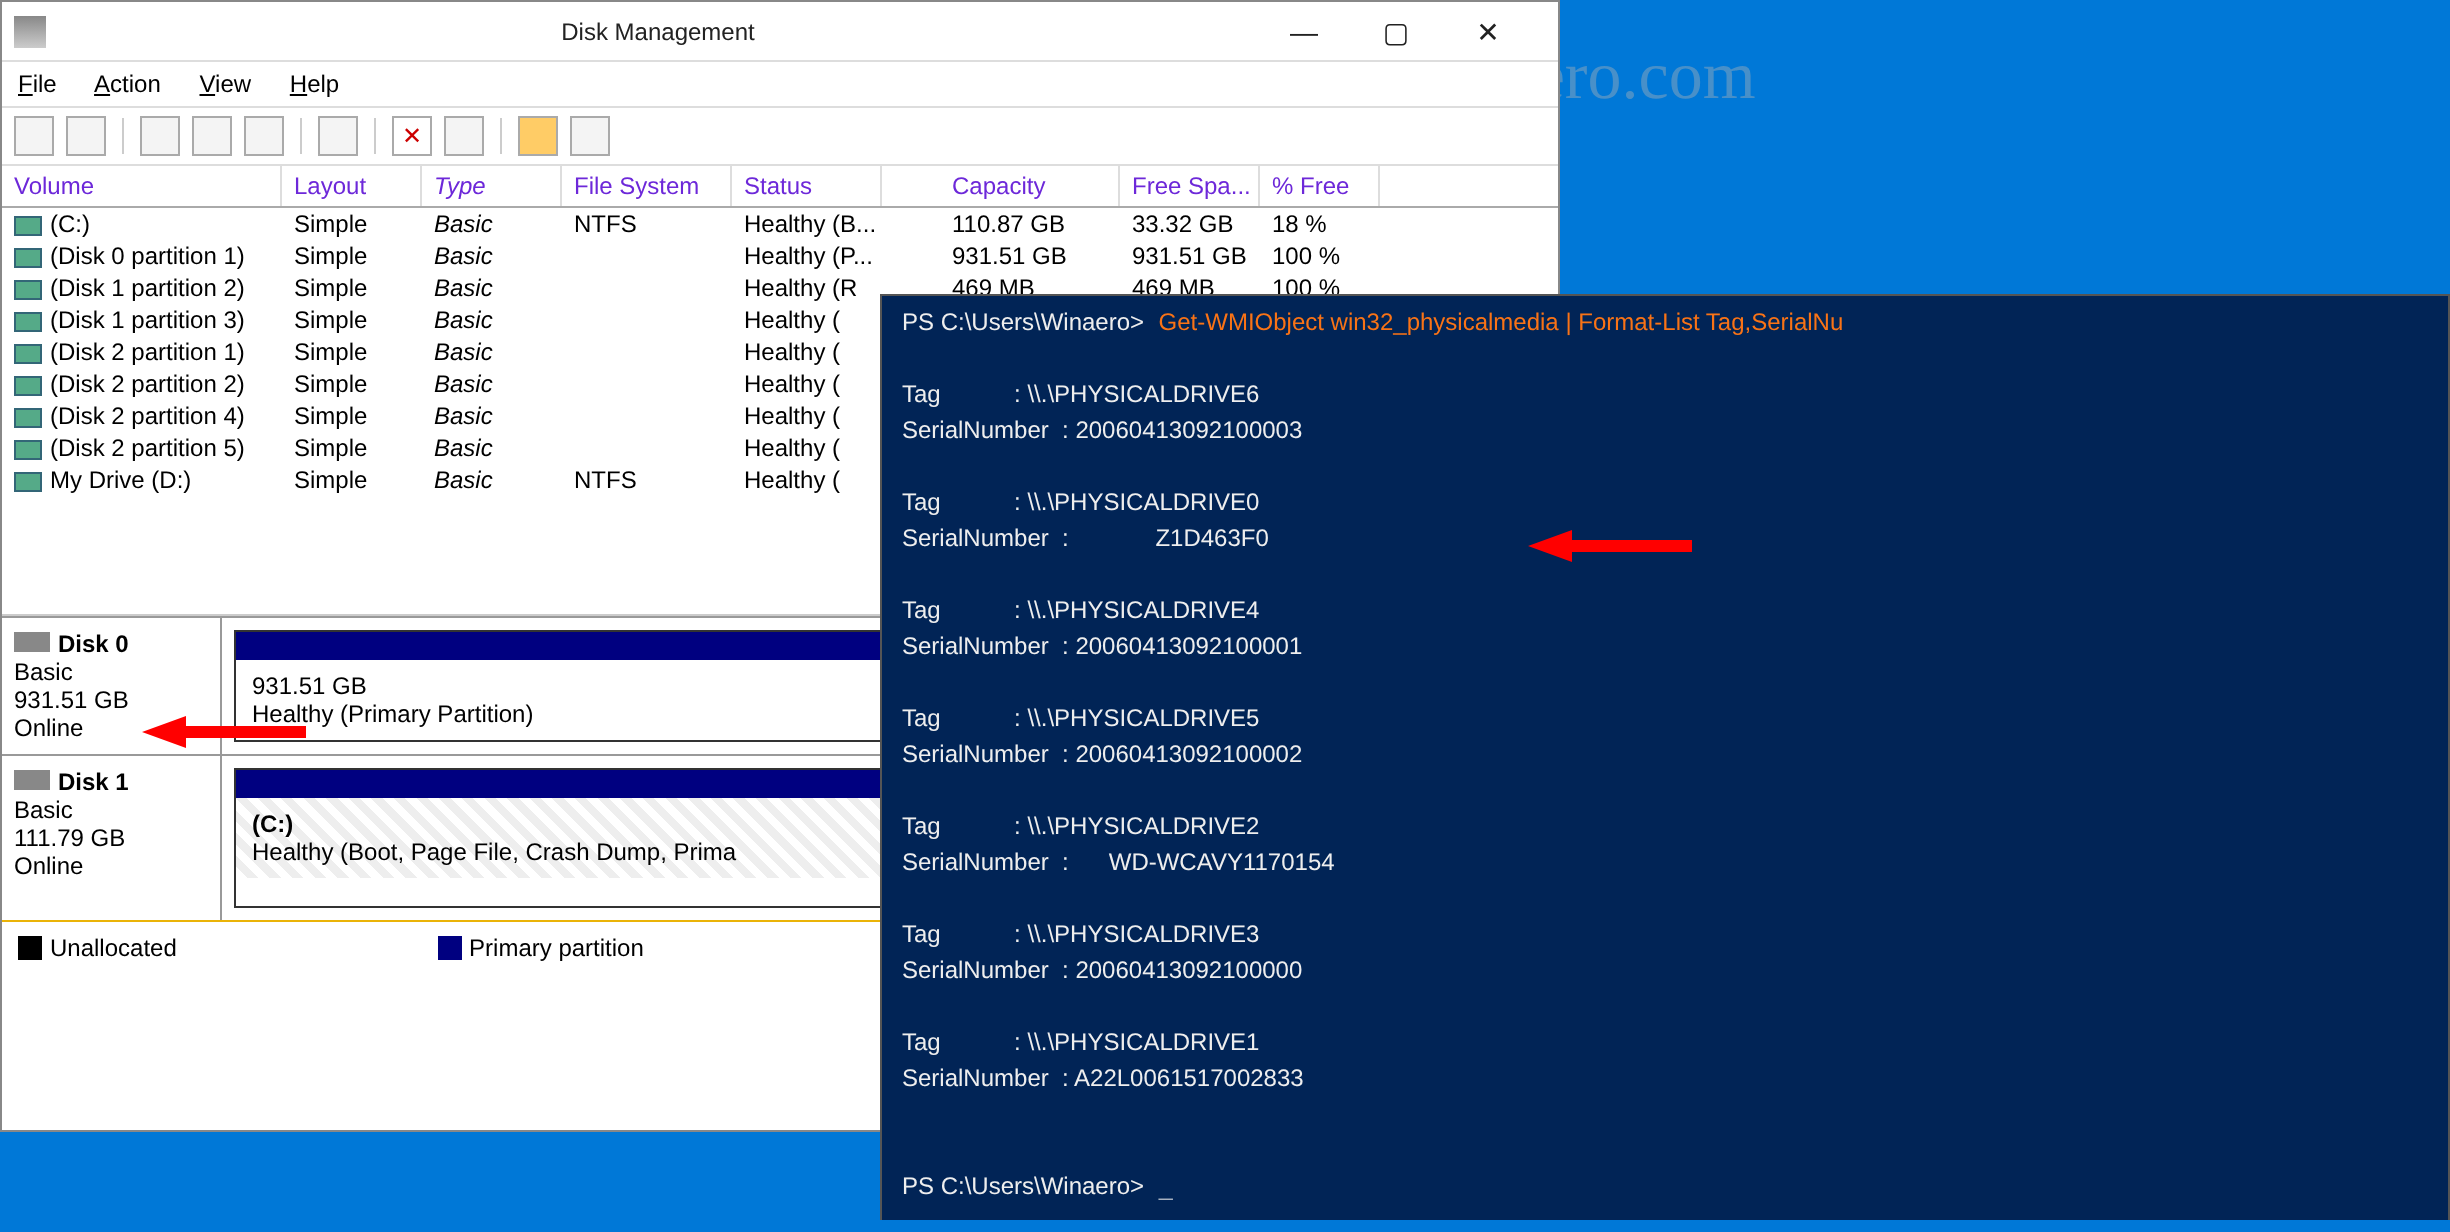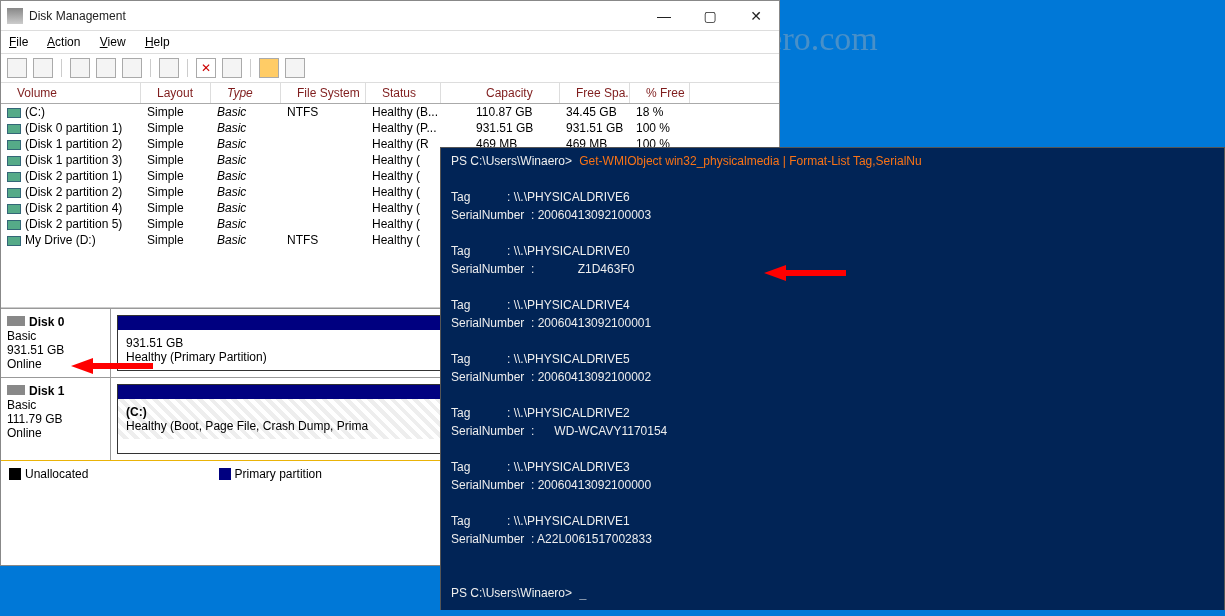--- a/index.html
+++ b/index.html
@@ -1,36 +1,36 @@
 <!DOCTYPE html>
 <html><head>
 <meta charset="utf-8">
 <style>
 * { box-sizing: border-box; margin: 0; padding: 0; font-family: "Segoe UI", Tahoma, sans-serif; font-size: 12px; }
 body { width: 1225px; height: 616px; background: #0078d7; overflow: hidden; position: relative; }
 
 
 .dm-window { position: absolute; left: 0; top: 0; width: 780px; height: 566px; background: #fff; border: 1px solid #888; }
-.dm-titlebar { height: 30px; display: flex; align-items: center; padding: 0 0 0 6px; background: #fff; border-bottom: 1px solid #ddd; }
+.dm-titlebar { height: 30px; display: flex; align-items: center; padding: 0 12px 0 6px; background: #fff; border-bottom: 1px solid #ddd; text-align: center; }
 .dm-titlebar .icon { width: 16px; height: 16px; background: linear-gradient(#888,#ccc); margin-right: 6px; }
 .dm-titlebar .title { flex: 1; color: #222; }
 .win-buttons { display: flex; height: 100%; }
 .win-buttons div { width: 46px; display: flex; align-items: center; justify-content: center; color: #222; font-size: 14px; }
 
 .menubar { padding: 4px 8px; border-bottom: 1px solid #ddd; }
 .menubar span { margin-right: 16px; }
 .menubar span u { text-decoration: underline; }
 
 .toolbar { padding: 4px 6px; border-bottom: 1px solid #ddd; display: flex; gap: 6px; align-items: center; }
 .tb-icon { width: 20px; height: 20px; border: 1px solid #aaa; background: #f4f4f4; }
 .tb-sep { width: 1px; height: 18px; background: #ccc; margin: 0 2px; }
 
 .grid-header, .grid-row { display: flex; }
 .grid-header { border-bottom: 1px solid #aaa; }
-.grid-header > div { padding: 3px 16px; border-right: 1px solid #ddd; background: #fff; color: #7f1d1d; white-space: nowrap; overflow: hidden; }
+.grid-header > div { padding: 3px 6px; border-right: 1px solid #ddd; background: #fff; color: #6d28d9; white-space: nowrap; overflow: hidden; }
 .grid-row > div { padding: 1px 6px; white-space: nowrap; overflow: hidden; }
 .col-vol { width: 140px; } .col-layout { width: 70px; } .col-type { width: 70px; font-style: italic; }
 .col-fs { width: 85px; } .col-status { width: 75px; } .col-cap { width: 90px; margin-left: 29px; }
 .col-free { width: 70px; } .col-pct { width: 60px; }
 .vol-icon { display: inline-block; width: 14px; height: 10px; background: #5a8; border: 1px solid #367; margin-right: 4px; vertical-align: middle; }
 
 .spacer { height: 60px; border-bottom: 1px solid #ccc; }
 
 .disk-block { display: flex; border-top: 1px solid #999; }
 .disk-info { width: 110px; padding: 6px; border-right: 1px solid #999; background: #fff; }
@@ -111,21 +111,21 @@
     <div class="col-pct">% Free</div>
   </div>
   <div id="vol-rows">
       <div class="grid-row">
         <div class="col-vol"><span class="vol-icon"></span>(C:)</div>
         <div class="col-layout">Simple</div>
         <div class="col-type">Basic</div>
         <div class="col-fs">NTFS</div>
         <div class="col-status">Healthy (B...</div>
         <div class="col-cap">110.87 GB</div>
-        <div class="col-free">34.45 GB</div>
+        <div class="col-free">33.32 GB</div>
         <div class="col-pct">18 %</div>
       </div>
       <div class="grid-row">
         <div class="col-vol"><span class="vol-icon"></span>(Disk 0 partition 1)</div>
         <div class="col-layout">Simple</div>
         <div class="col-type">Basic</div>
         <div class="col-fs"></div>
         <div class="col-status">Healthy (P...</div>
         <div class="col-cap">931.51 GB</div>
         <div class="col-free">931.51 GB</div>

